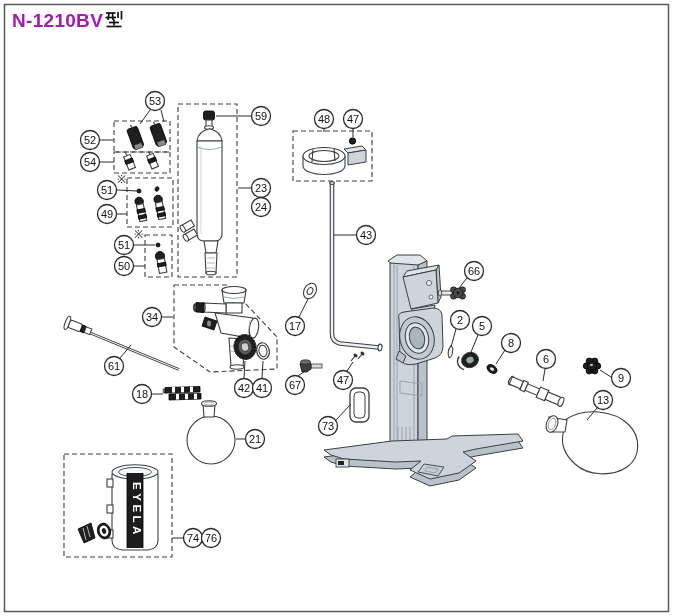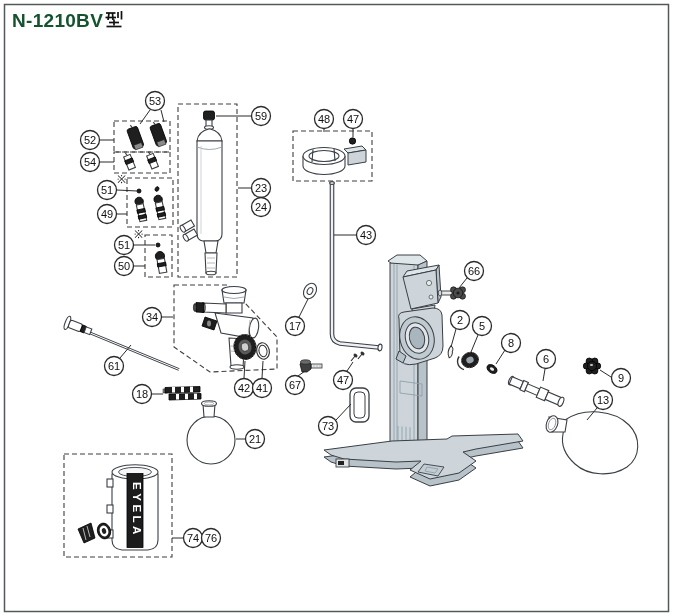--- a/index.html
+++ b/index.html
@@ -1,20 +1,20 @@
 <!DOCTYPE html>
 <html><head>
 <meta charset="utf-8">
 <style>
   html,body{margin:0;padding:0;background:#ffffff;}
   .stage{position:relative;width:676px;height:616px;background:#ffffff;
          font-family:"Liberation Sans",sans-serif;overflow:hidden;}
   .stage > svg.diagram{position:absolute;left:0;top:0;}
   .title{position:absolute;left:12px;top:9px;display:flex;align-items:center;
-         font-weight:bold;font-size:19px;color:#14532d;letter-spacing:.3px;}
+         font-weight:bold;font-size:19px;color:#a21caf;letter-spacing:.3px;}
   .title .kanji{margin-left:2px;display:inline-block;transform:translateY(1px);}
   .balloon-circle{fill:#ffffff;stroke:#2b2b2b;stroke-width:1.3px;}
   .balloon-text{font-family:"Liberation Sans",sans-serif;font-size:11px;fill:#111;}
   .leader{stroke:#2b2b2b;stroke-width:1px;}
   .dashbox{fill:none;stroke:#3f3f3f;stroke-width:1.1px;stroke-dasharray:5,3;}
   .ln{stroke:#3a3f45;stroke-width:1.1px;fill:none;}
   .glass{fill:#ffffff;stroke:#3a3f45;stroke-width:1.1px;}
   .mach{fill:#cdd5da;stroke:#3a3f45;stroke-width:1px;}
   .mach-top{fill:#dfe6ea;stroke:#3a3f45;stroke-width:1px;}
   .mach-side{fill:#b7c2c9;stroke:#3a3f45;stroke-width:1px;}

